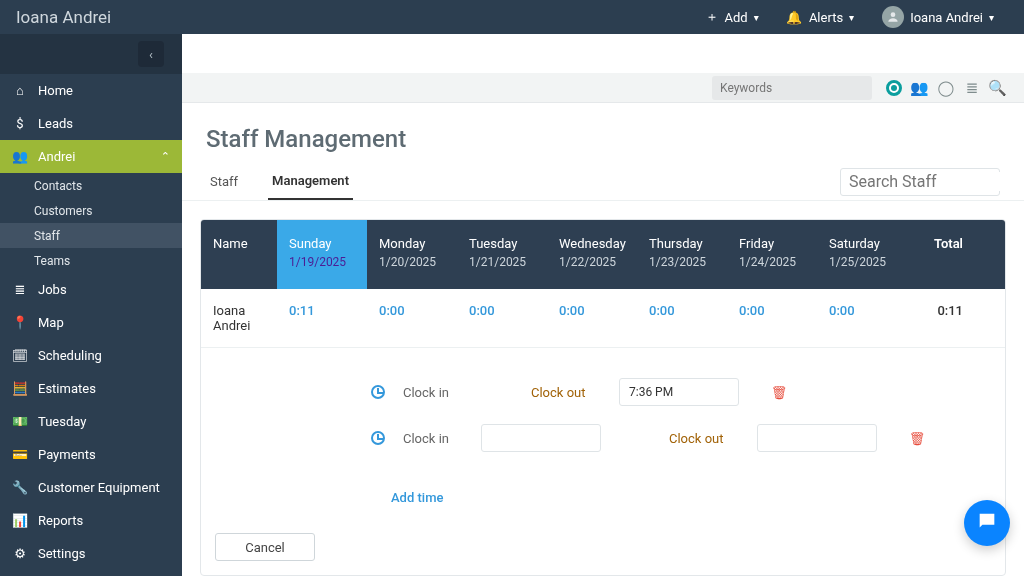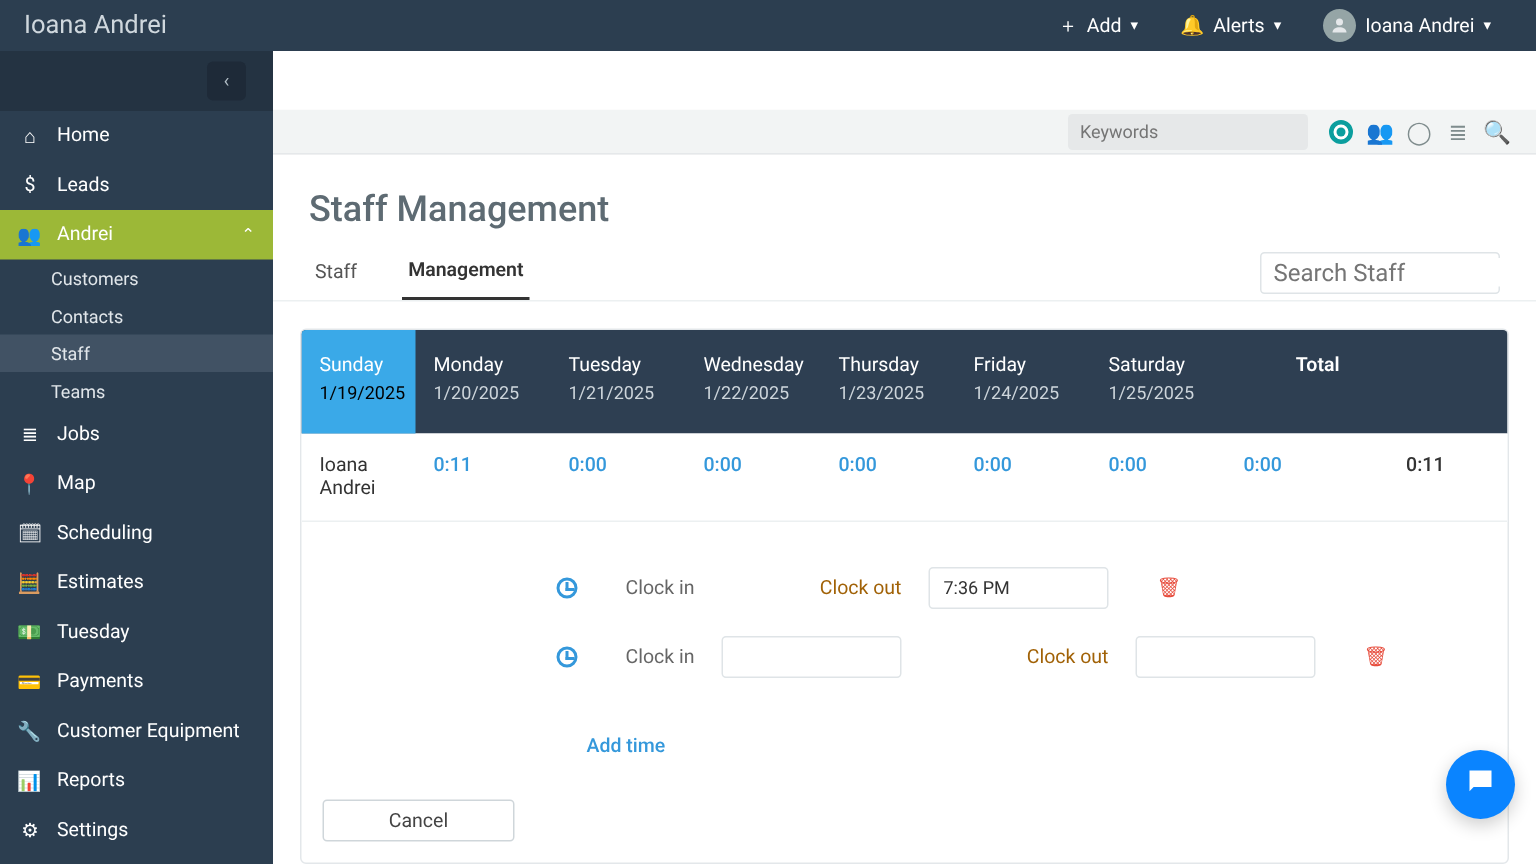--- a/index.html
+++ b/index.html
@@ -60,32 +60,32 @@
     .thead .cell.tot { font-weight:600; font-size:13px; text-align:right; padding-right:14px;}
     .thead .namecell { font-size:13px; }
 
     .trow { display:grid; grid-template-columns: 76px 90px 90px 90px 90px 90px 90px 90px 70px; background:#fff; border-bottom:1px solid #ecf0f1; }
     .trow .cell { padding:14px 12px; font-size:13px; color:#3498db; font-weight:500; }
     .trow .namecell { color:#333; font-weight:400; }
     .trow .totcell { color:#333; font-weight:500; text-align:right; padding-right:14px; }
 
     
     .entries { padding: 30px 0 10px 170px; }
-    .entry { display:flex; align-items:center; gap:18px; margin-bottom:18px; font-size:13px;text-align:right; }
+    .entry { display:flex; align-items:center; gap:18px; margin-bottom:18px; font-size:13px; }
     .clk-ic { width:14px; height:14px; border:2px solid #3498db; border-radius:50%; position:relative; }
     .clk-ic::after { content:'';position:absolute; width:4px; height:4px; border-left:2px solid #3498db; border-bottom:2px solid #3498db; top:1px; left:4px; }
     .label-in { width:60px; color:#666; }
     .timebox { width:120px; height:28px; border:1px solid #dfe4e7; border-radius:3px; padding:0 9px; font-size:12px; display:flex; align-items:center; color:#333; }
     .label-out { width:70px; color:#a16207; margin-left: 50px; }
     .trash { color:#e74c3c; margin-left:14px; cursor:pointer; }
     .addtime { color:#3498db; font-size:13px; font-weight:500; padding: 10px 0 16px; margin-left: 190px; cursor:pointer; }
 
     .footer { display:flex; padding: 12px 14px 14px; gap:10px; }
     .btn { height:28px; border-radius:3px; font-size:13px; display:flex; align-items:center; justify-content:center; cursor:pointer; }
-    .btn.cancel { width:128px; border:1px solid #cfd6da; background:#fff; color:#444; }
+    .btn.cancel { width:100px; border:1px solid #cfd6da; background:#fff; color:#444; }
     .footer-spacer { flex:1; }
     .btn.save { width:120px; background:#3498db; color:#fff; border:none; }
 
     .chatfab { position:absolute; right:14px; bottom:30px; width:46px; height:46px; border-radius:50%; background:#0a84ff; display:flex; align-items:center; justify-content:center; color:#fff; box-shadow:0 4px 12px rgba(0,0,0,0.2); cursor:pointer; }
   </style>
 </head>
 <body>
 
 <div class="topbar">
   <div class="brand">Ioana Andrei</div>
@@ -127,22 +127,22 @@
     </div>
     <div class="side-item">
       <span class="side-icon">$</span>
       <span>Leads</span>
     </div>
     <div class="side-item active">
       <span class="side-icon">👥</span>
       <span>Andrei</span>
       <span class="chev">⌃</span>
     </div>
+    <div class="side-sub">Contacts</div>
     <div class="side-sub">Customers</div>
-    <div class="side-sub">Contacts</div>
     <div class="side-sub sel">Staff</div>
     <div class="side-sub">Teams</div>
 
     <div class="side-item">
       <span class="side-icon">≣</span>
       <span>Jobs</span>
     </div>
     <div class="side-item">
       <span class="side-icon">📍</span>
       <span>Map</span>
@@ -202,23 +202,24 @@
       <div class="search-box">
         <input placeholder="Search Staff" style="">
         <span class="sicon">🔍</span>
       </div>
     </div>
 
     <div class="content">
       <div class="tswrap">
 
         <div class="thead">
+          <div class="cell namecell">Name</div>
           <div class="cell hi">
             <div class="day">Sunday</div>
-            <div class="date" style="color:#000000;">1/19/2025</div>
+            <div class="date" style="color:#4c1d95;">1/19/2025</div>
           </div>
           <div class="cell">
             <div class="day">Monday</div>
             <div class="date">1/20/2025</div>
           </div>
           <div class="cell">
             <div class="day">Tuesday</div>
             <div class="date">1/21/2025</div>
           </div>
           <div class="cell">

